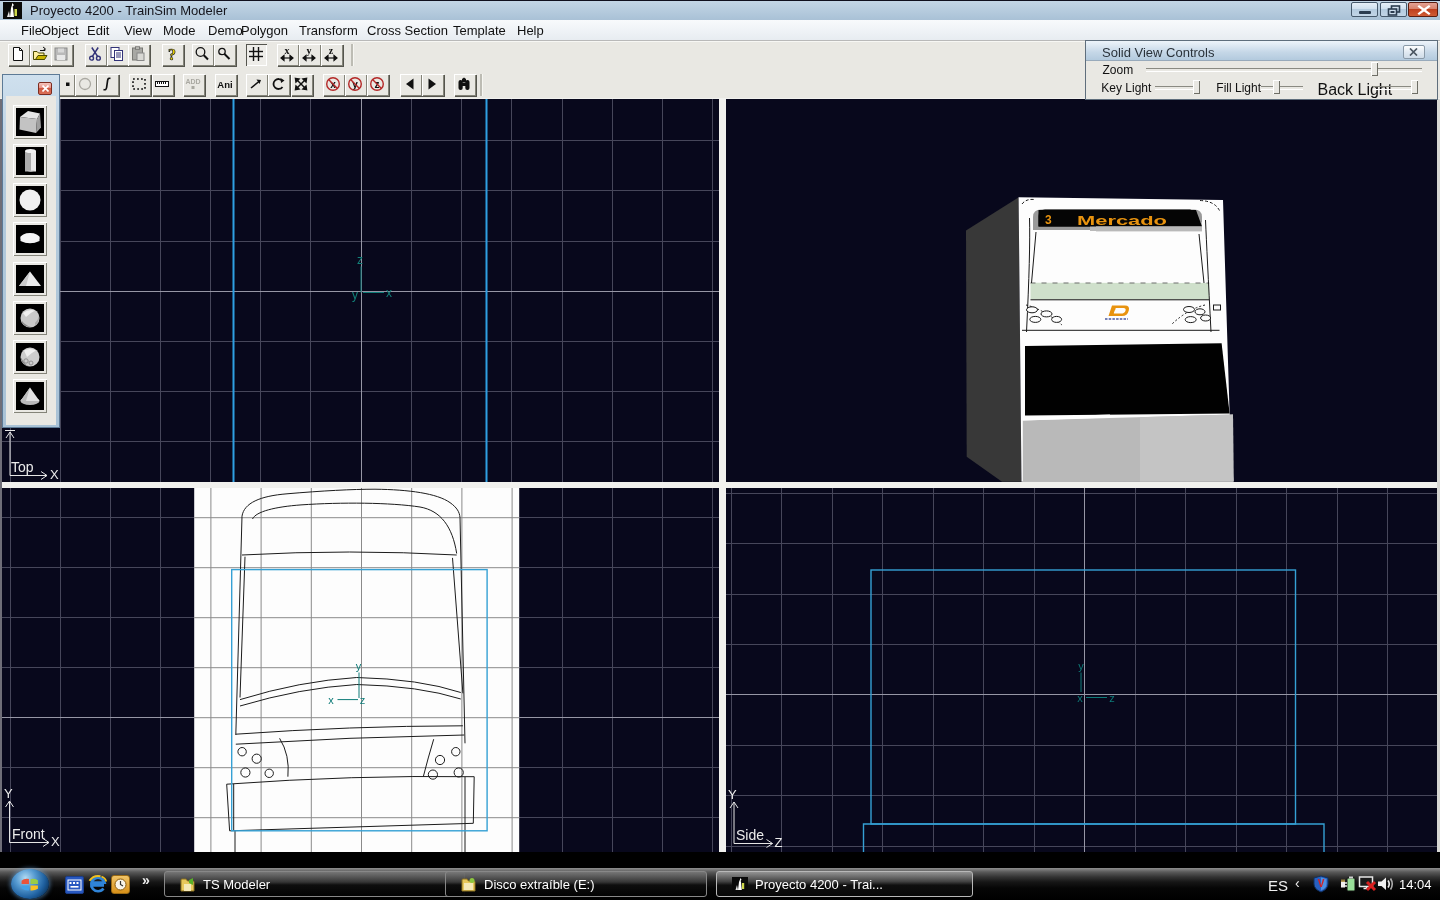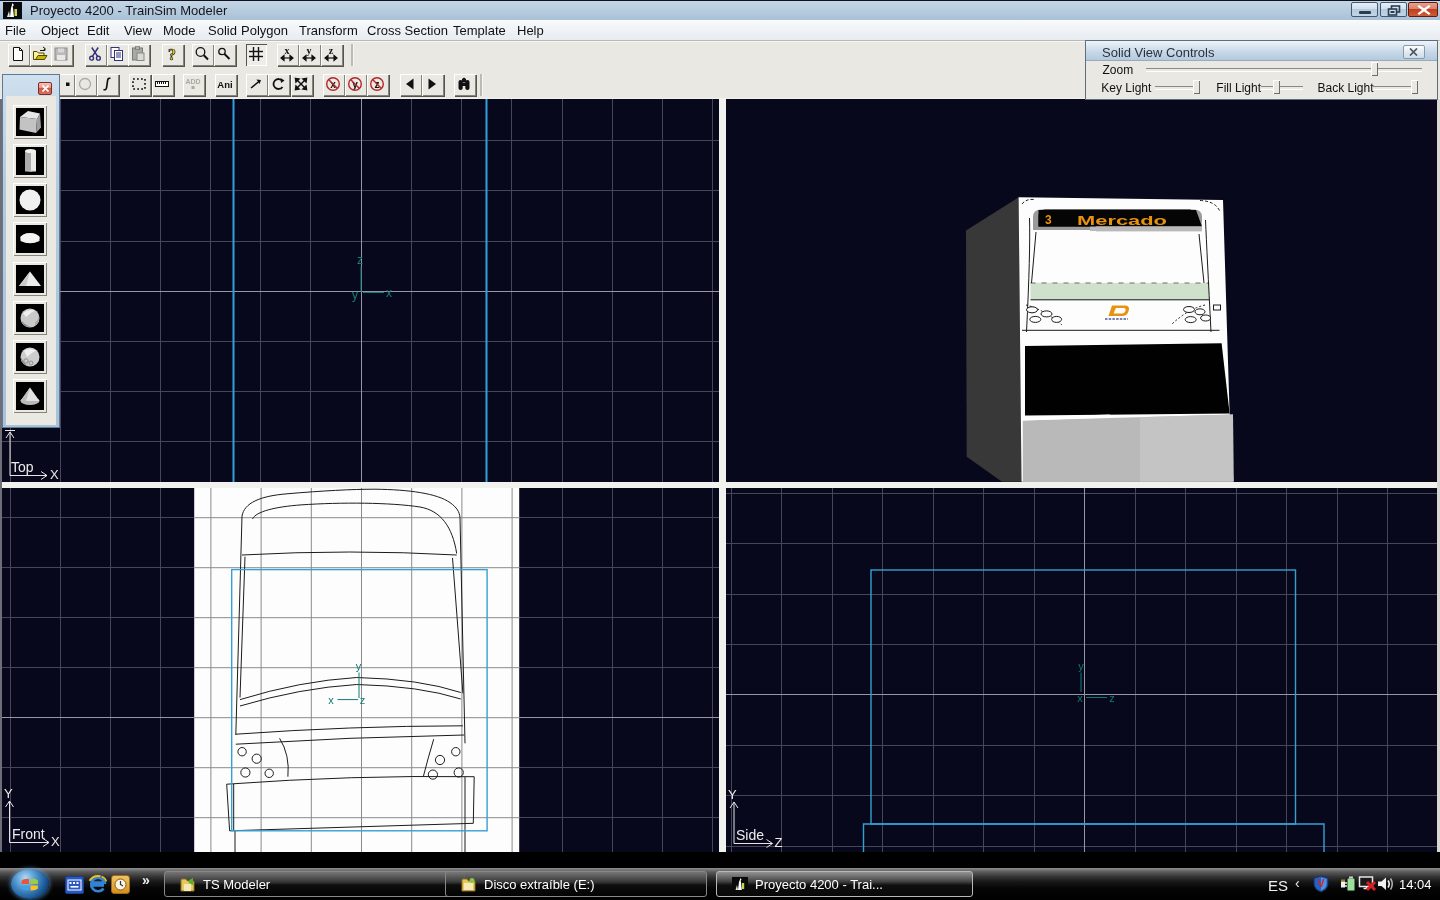--- a/index.html
+++ b/index.html
@@ -79,26 +79,26 @@
       <rect x="3.5" y="6" width="4" height="2" fill="#2c3d50"></rect>
     </svg>
   </div>
   <div class="abs winbtn" id="btnclose">
     <svg class="abs" style="left:8px;top:1px" width="14" height="12" viewBox="0 0 14 12">
       <path d="M2 1 L7 4.5 L12 1 L13.5 2.5 L9 6 L13.5 9.5 L12 11 L7 7.5 L2 11 L0.5 9.5 L5 6 L0.5 2.5 Z" fill="#fff"></path>
     </svg>
   </div>
 
   <div class="abs" id="menubar">
-    <span style="left:5px">File</span>
+    <span style="left:21px">File</span>
       <span style="left:41px">Object</span>
       <span style="left:87px">Edit</span>
     <span style="left:124px">View</span>
       <span style="left:163px">Mode</span>
-      <span style="left:208px">Solid</span>
+      <span style="left:208px">Demo</span>
     <span style="left:241px">Polygon</span>
       <span style="left:299px">Transform</span>
       <span style="left:367px">Cross Section</span>
     <span style="left:453px">Template</span>
       <span style="left:517px">Help</span>
   </div>
 
   <div class="abs toolbar" id="tb1"></div>
   <div class="abs toolbar" id="tb2"></div>
 
@@ -647,21 +647,21 @@
   </div>
   <div class="abs" style="left:1102.5px;top:63px;font-size:12px;color:#111;">Zoom</div>
   <div class="abs slidertrack" style="left:1146.3px;top:67.5px;width:276px;"></div>
   <div class="abs sliderthumb" style="left:1370.8px;top:62px;"></div>
   <div class="abs" style="left:1101.3px;top:80.5px;font-size:12px;color:#111;">Key Light</div>
   <div class="abs slidertrack" style="left:1155px;top:85.5px;width:44px;"></div>
   <div class="abs sliderthumb" style="left:1193px;top:80px;"></div>
   <div class="abs" style="left:1216.3px;top:80.5px;font-size:12px;color:#111;">Fill Light</div>
   <div class="abs slidertrack" style="left:1260.5px;top:85.5px;width:42px;"></div>
   <div class="abs sliderthumb" style="left:1273px;top:80px;"></div>
-  <div class="abs" style="left:1317.5px;top:80.5px;font-size:12px;color:#111;">Back Light</div>
+  <div class="abs" style="left:1317.5px;top:80.5px;font-size:16px;color:#111;">Back Light</div>
   <div class="abs slidertrack" style="left:1373px;top:85.5px;width:44px;"></div>
   <div class="abs sliderthumb" style="left:1410.5px;top:80px;"></div>
 
 
   <div class="abs" id="taskbar">
     <div class="abs" style="left:11px;top:1px;width:38px;height:30px;border-radius:50%;
       background:radial-gradient(circle at 38% 30%, #b0daf4 0%, #5499d0 32%, #1e5f9e 62%, #0a3056 85%, #041c38 100%);
       box-shadow:0 0 4px 1px rgba(110,170,225,.55);">
       <svg style="position:absolute;left:9px;top:6px" width="20" height="19" viewBox="0 0 19 18">
         <path d="M1.5 5.5 Q4 3 8.5 3.8 L8.5 8.5 L1.5 8.5 Z" fill="#e8543c"></path>

